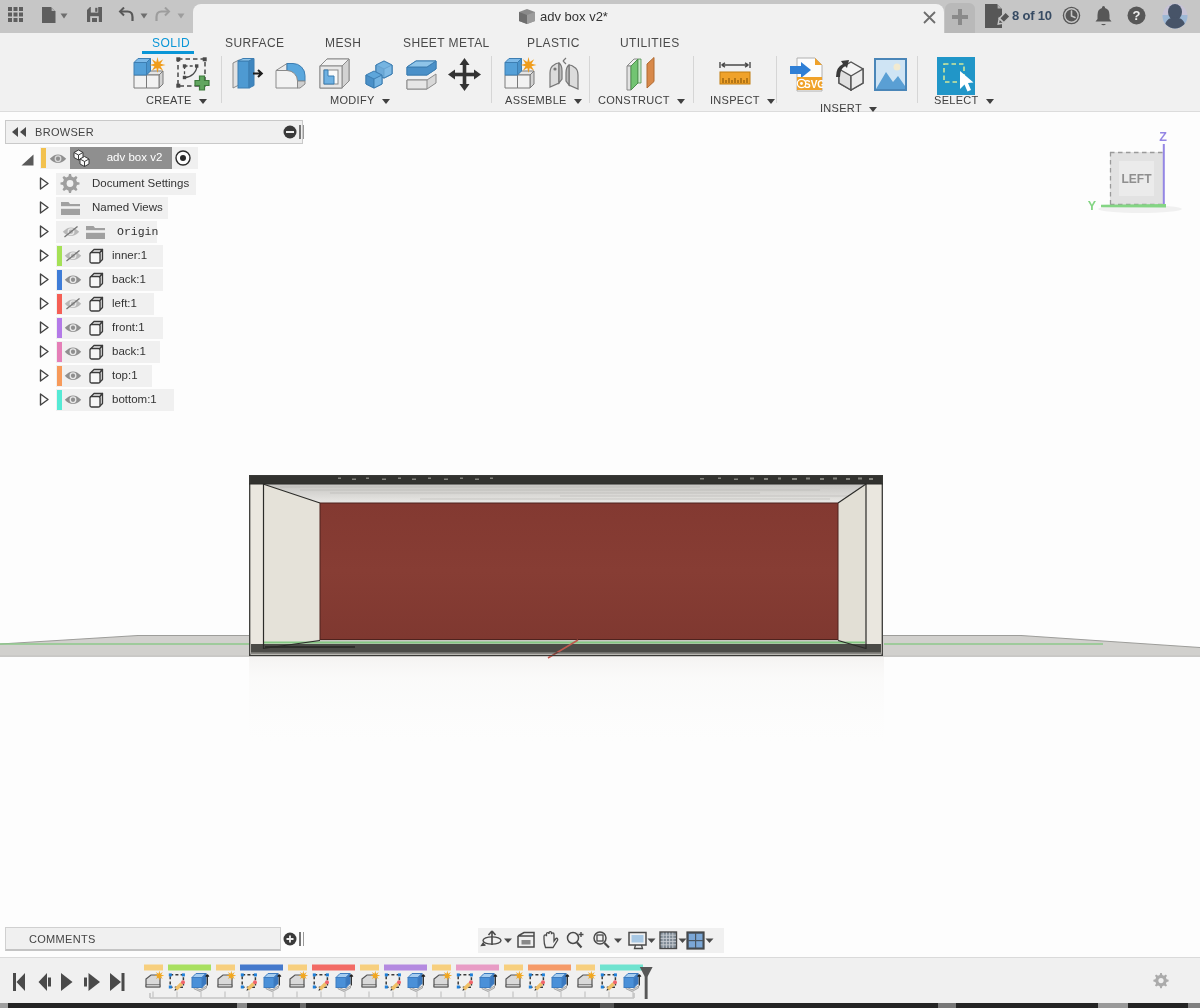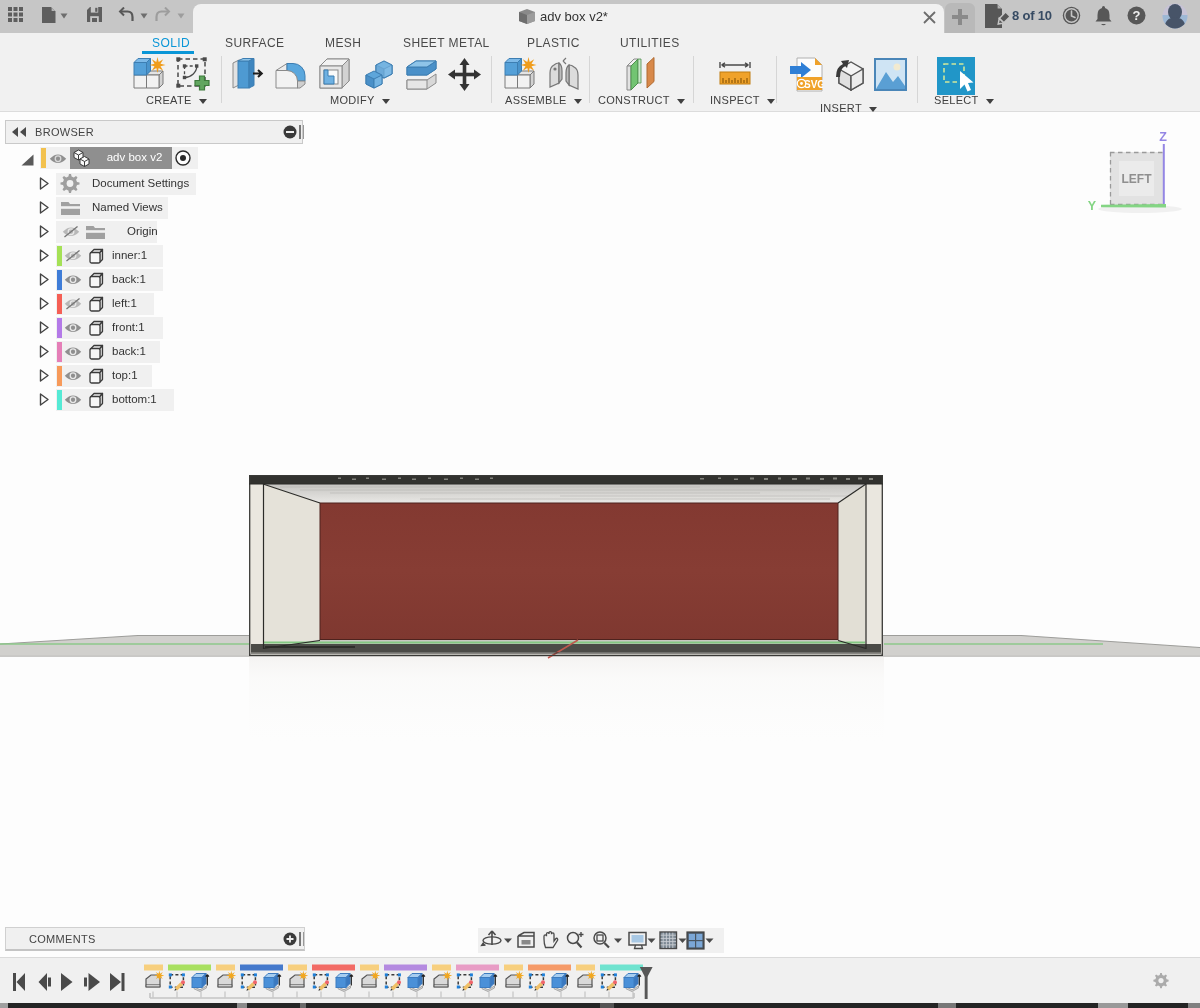--- a/index.html
+++ b/index.html
@@ -22,21 +22,21 @@
 .caret { display:inline-block; width:0; height:0; border-left:4px solid transparent; border-right:4px solid transparent; border-top:5px solid #404040; vertical-align:middle; margin-left:4px; }
 #designbtn { position:absolute; left:13px; top:9px; width:108px; height:60px; border:1px solid #d2d2d2; border-radius:7px; background:#f2f2f2; text-align:center; line-height:58px; font-size:12px; font-weight:bold; color:#333; letter-spacing:0.5px;}
 
 
 #browserhdr { position:absolute; left:5px; top:120px; width:298px; height:24px; background:#f0f0f0; border:1px solid #c9c9c9; font-size:11px; color:#444; }
 .brow { position:absolute; height:22px; background:#f0f0f0; }
 .brtxt { position:absolute; top:3.5px; font-size:11.5px; color:#333; white-space:nowrap; }
 .cbar { position:absolute; top:1px; width:5px; height:20px; }
 
 
-#commentsbar { position:absolute; left:5px; top:927px; width:300px; height:24px; background:#f0f0f0; border:1px solid #d0d0d0; border-bottom:2px solid #c4c4c4; font-size:11px; color:#444; }
+#commentsbar { position:absolute; left:5px; top:927px; width:276px; height:24px; background:#f0f0f0; border:1px solid #d0d0d0; border-bottom:2px solid #c4c4c4; font-size:11px; color:#444; }
 #navbar { position:absolute; left:478px; top:928px; width:246px; height:25px; background:#f0f0f0; }
 #timeline { position:absolute; left:0; top:957px; width:1200px; height:46px; background:#f0f0f0; border-top:1px solid #dadada; }
 #bottomstrip { position:absolute; left:0; top:1003px; width:1200px; height:5px; background:#262626; }
 </style>
 </head>
 <body>
 
 <svg class="abs" style="left:0;top:0;" width="1200" height="1008" viewBox="0 0 1200 1008">
   <defs>
     <linearGradient id="ceilg" x1="0" y1="0" x2="0" y2="1">
@@ -509,21 +509,21 @@
 <svg class="abs" style="left:39px;top:225px;" width="11" height="14">
     <use href="#tri"></use>
   </svg>
 <div class="brow" style="left:56px;top:221px;width:101px;"></div>
 <svg class="abs" style="left:62px;top:226px;" width="18" height="11.5" viewBox="0 0 22 14">
     <use href="#eyesl"></use>
   </svg>
 <svg class="abs" style="left:86px;top:225px;" width="19" height="14">
     <use href="#folder"></use>
   </svg>
-<div class="brtxt" style="left:127px;top:225px;">Origin</div>
+<div class="brtxt" style="left:117px;top:225px;font-family:Liberation Mono, monospace;">Origin</div>
 
 <svg class="abs" style="left:39px;top:249px;" width="11" height="14">
     <use href="#tri"></use>
   </svg>
 <div class="brow" style="left:56px;top:245px;width:107px;"></div>
 <div class="cbar" style="left:57px;top:246px;background:#a5e156;"></div>
 <svg class="abs" style="left:64px;top:250px;" width="18" height="11.5" viewBox="0 0 22 14">
     <use href="#eyesl"></use>
   </svg>
 <svg class="abs" style="left:88px;top:247px;" width="17" height="17">

